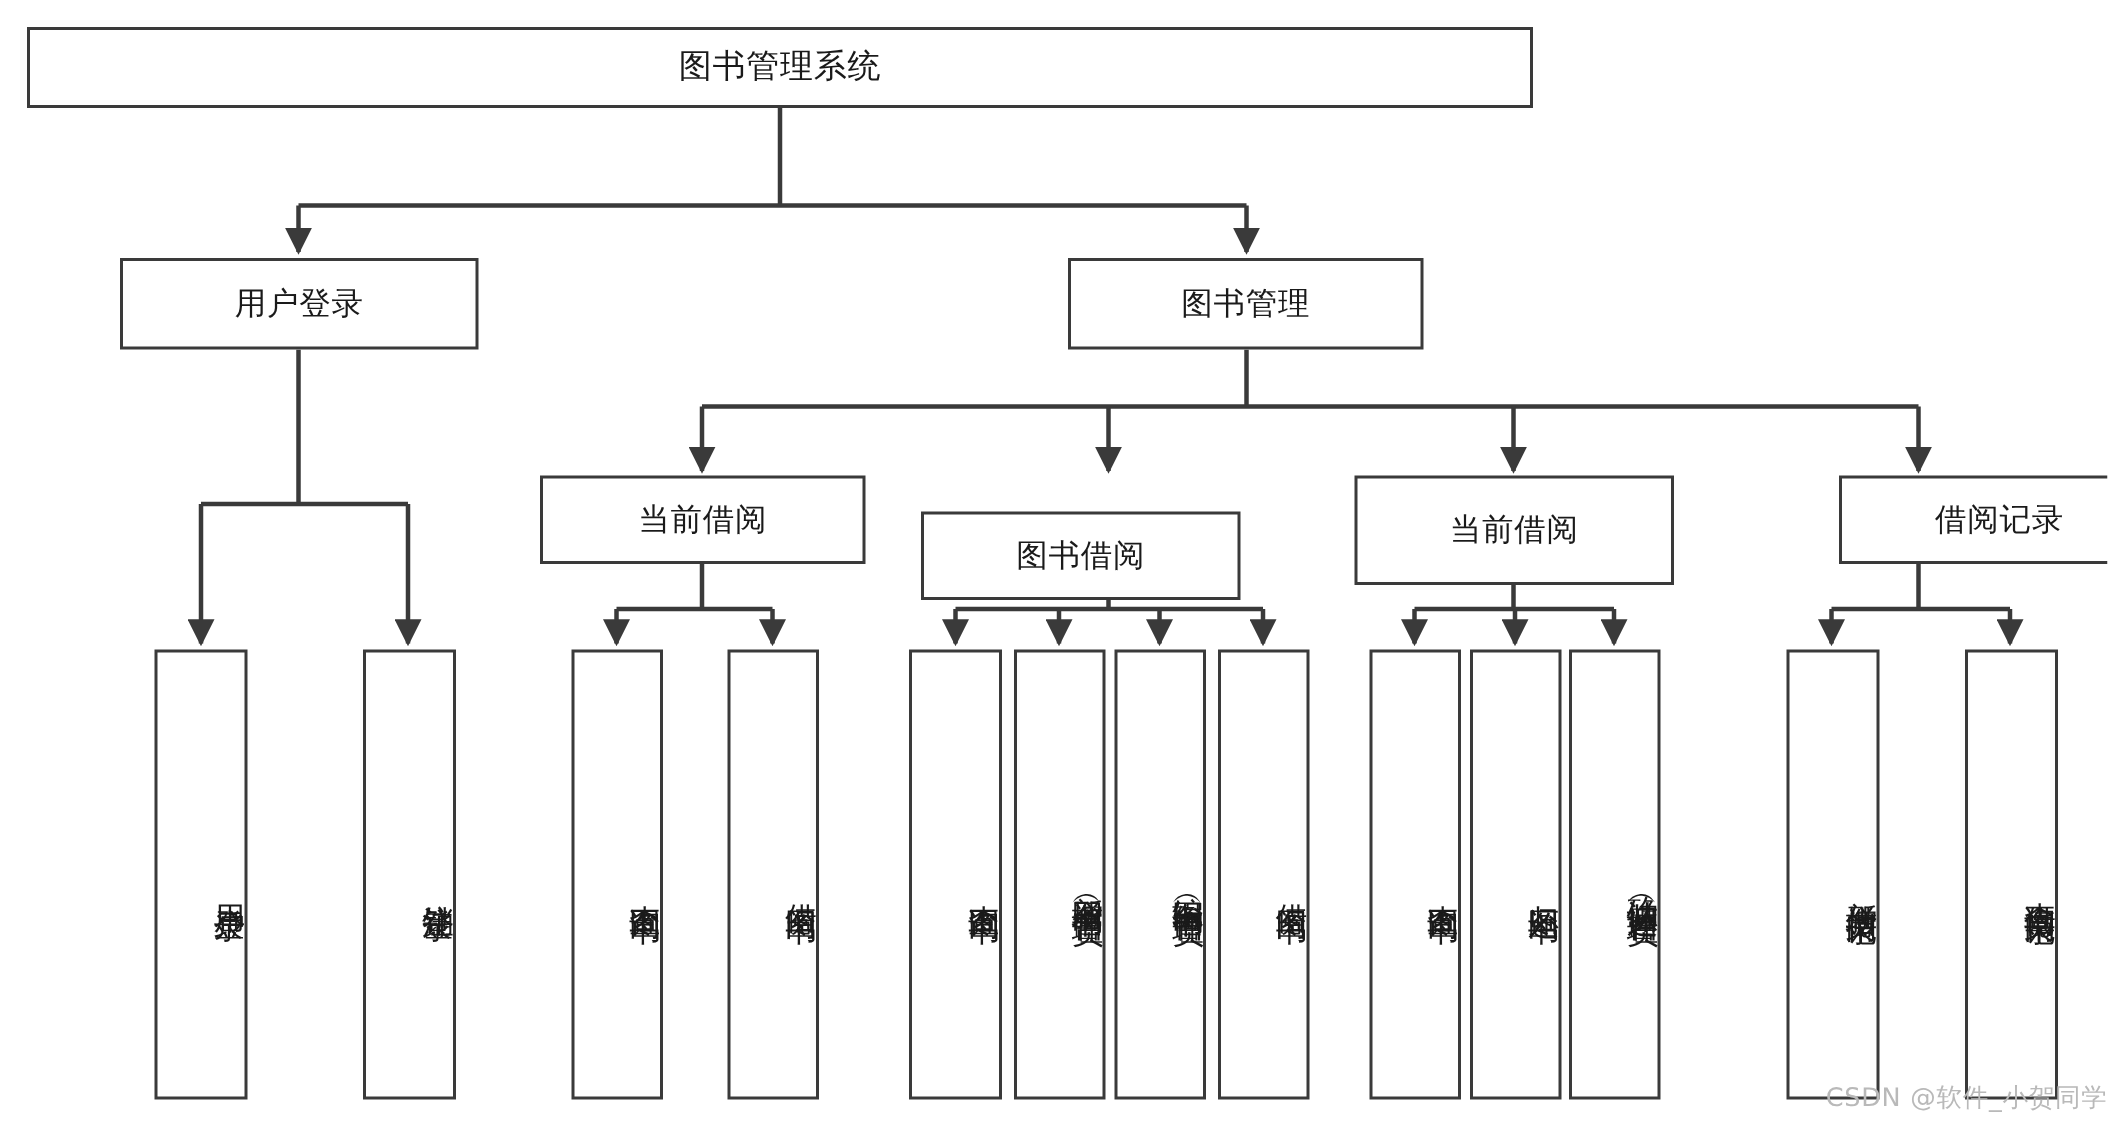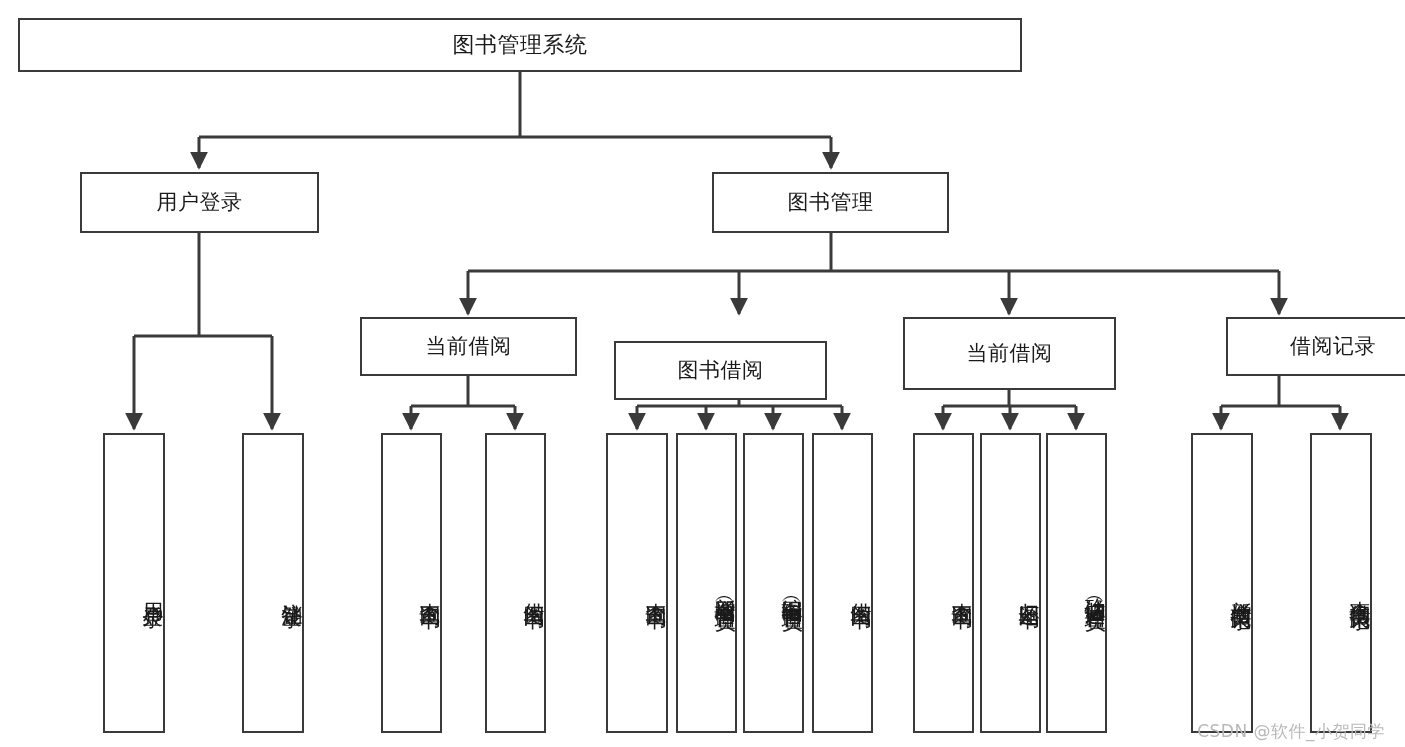--- a/index.html
+++ b/index.html
@@ -53,21 +53,21 @@
     letter-spacing: 2px;
     line-height: 1.0;
   }
   .node.leaf .leaf-text {
     writing-mode: vertical-rl;
     text-orientation: upright;
     white-space: nowrap;
   }
   .watermark {
     position: absolute;
-    right: 20px;
+    right: 0;
     bottom: 4px;
     font-size: 17px;
     color: #b9b9b9;
     letter-spacing: 0.5px;
     z-index: 5;
     white-space: nowrap;
   }
 </style>
 </head>
 <body>

